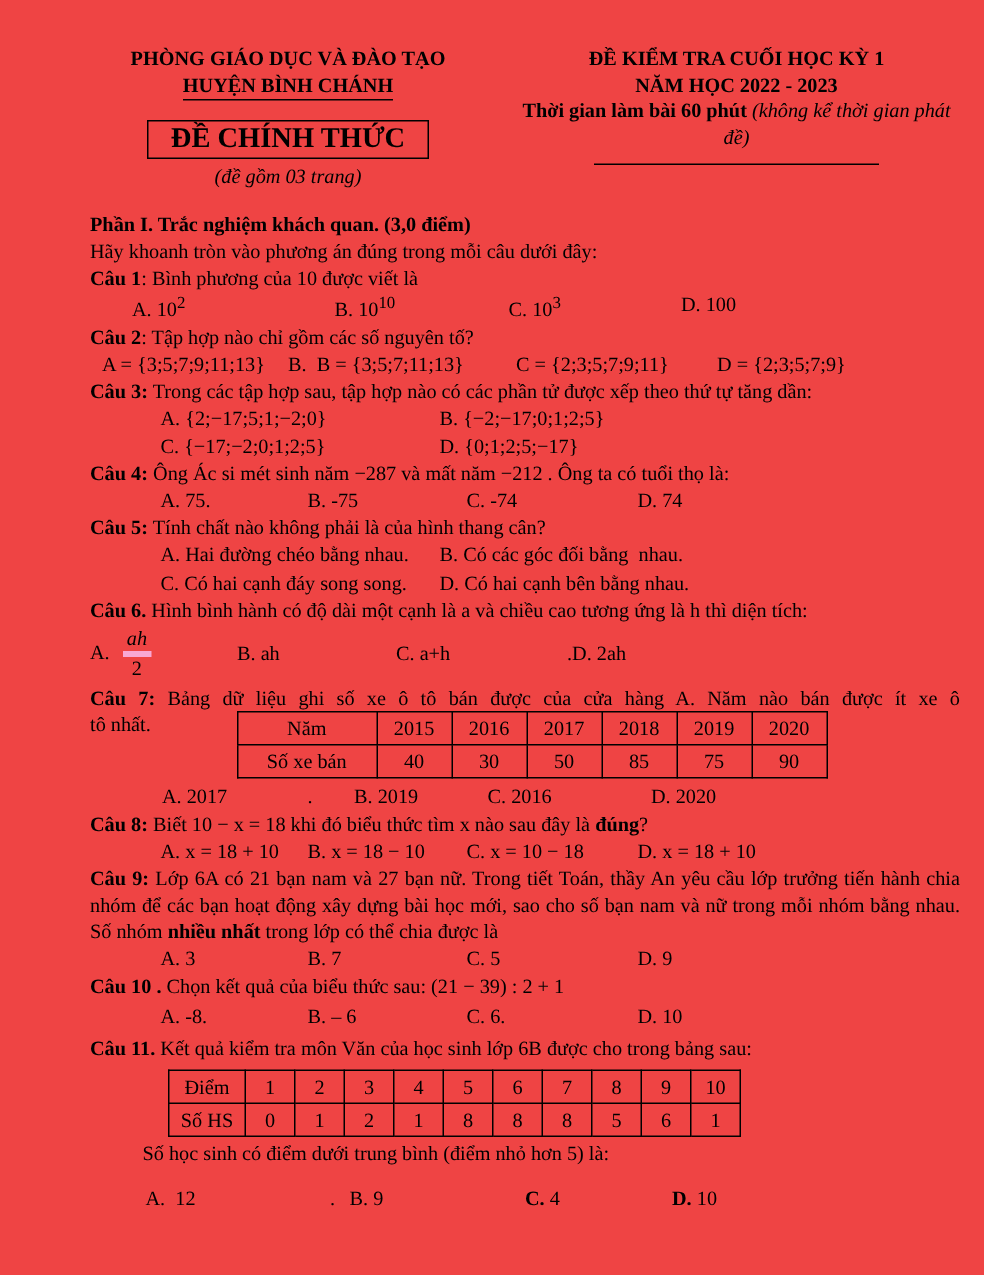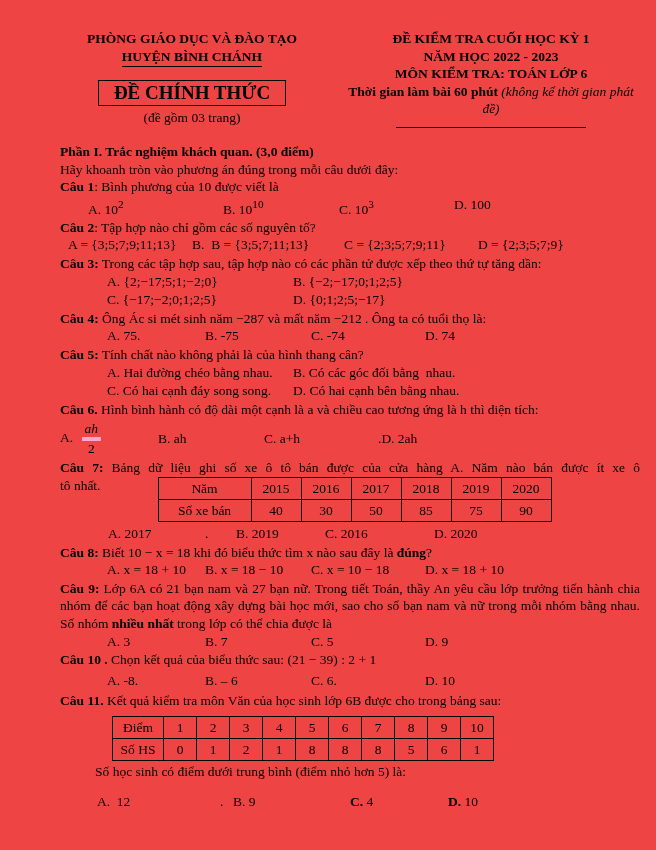--- a/index.html
+++ b/index.html
@@ -11,21 +11,21 @@
     margin:0 auto;overflow:hidden;
   }
   
   .hdr{display:flex;margin-left:-18px;}
   .hdr-left{width:300px;text-align:center;flex:0 0 300px;}
   .hdr-right{flex:1;text-align:center;}
   .b{font-weight:bold;}
   .i{font-style:italic;}
   .dept2{display:inline-block;border-bottom:1.4px solid #000;padding-bottom:1px;}
   .official-box{display:inline-block;border:1.6px solid #000;padding:3px 15px;font-weight:bold;font-size:19px;margin-top:13px;}
-  .pages-note{margin-top:3px;}
+  .pages-note{font-style:italic;margin-top:3px;}
   .hdr-divider{width:190px;border-top:1.6px solid #000;margin:9px auto 0;height:0;}
   
   .section-title{font-weight:bold;margin-top:15px;}
   .q{margin:0;}
   .q p{margin:0;}
   .qlabel{font-weight:bold;}
   .just{text-align:justify;}
   .just-force{text-align:justify;text-align-last:justify;}
   
   .orow{display:grid;margin:0 0 1px;}
@@ -64,21 +64,20 @@
       <div class="b">PHÒNG GIÁO DỤC VÀ ĐÀO TẠO</div>
       <div class="b"><span class="dept2">HUYỆN BÌNH CHÁNH</span></div>
       <div>
         <span class="official-box">ĐỀ CHÍNH THỨC</span>
       </div>
       <div class="pages-note">(đề gồm 03 trang)</div>
     </div>
     <div class="hdr-right">
       <div class="b">ĐỀ KIỂM TRA CUỐI HỌC KỲ 1</div>
       <div class="b">NĂM HỌC 2022 - 2023</div>
-      <div class="b">MÔN KIỂM TRA: TOÁN LỚP 6</div>
       <div><span class="b">Thời gian làm bài 60 phút </span><span class="i">(không kể thời gian phát đề)</span></div>
       <div class="hdr-divider"></div>
     </div>
   </div>
 
   <div class="section-title">Phần I. Trắc nghiệm khách quan. (3,0 điểm)</div>
   <div>Hãy khoanh tròn vào phương án đúng trong mỗi câu dưới đây:</div>
 
   <div class="q">
     <p><span class="qlabel">Câu 1</span><span>: </span><span>Bình phương của 10 được viết là</span></p>

